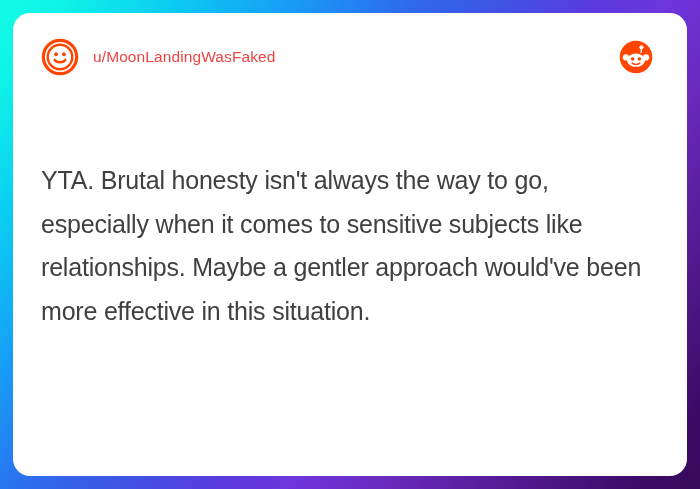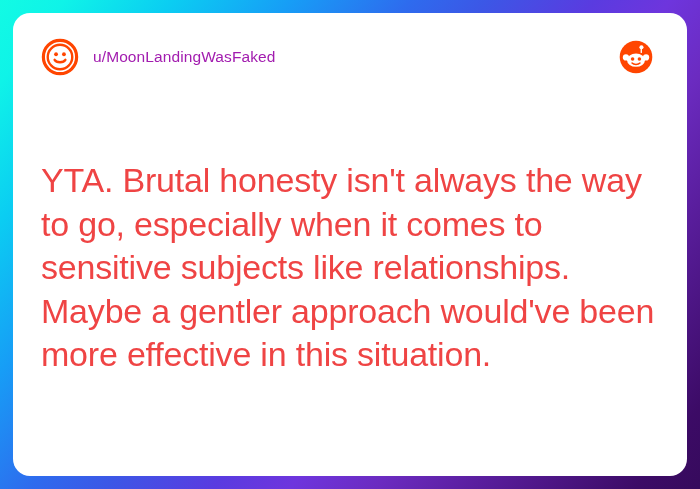--- a/index.html
+++ b/index.html
@@ -75,21 +75,21 @@
     height: 38px;
     flex: 0 0 auto;
     display: block;
   }
 
   .username {
     margin-left: 14px;
     font-family: "Liberation Sans", sans-serif;
     font-size: 15.5px;
     font-weight: 400;
-    color: #a21caf;
+    color: #ef4444;
     letter-spacing: 0.1px;
     white-space: nowrap;
     text-align: center;
   }
 
   .spacer { flex: 1 1 auto; }
 
   .reddit-logo {
     width: 34px;
     height: 34px;
@@ -97,24 +97,24 @@
     display: block;
   }
 
   
   .comment-body {
     position: absolute;
     left: 28px;
     top: 146px;
     width: 614px;
     font-family: "Liberation Sans", sans-serif;
-    font-size: 34px;
+    font-size: 25px;
     line-height: 43.5px;
     font-weight: 400;
-    color: #ef4444;
+    color: #404040;
     letter-spacing: -0.2px;
     white-space: pre-wrap;
     word-break: normal;
   }
 </style>
 </head>
 <body>
 
 <div id="stage">
 

